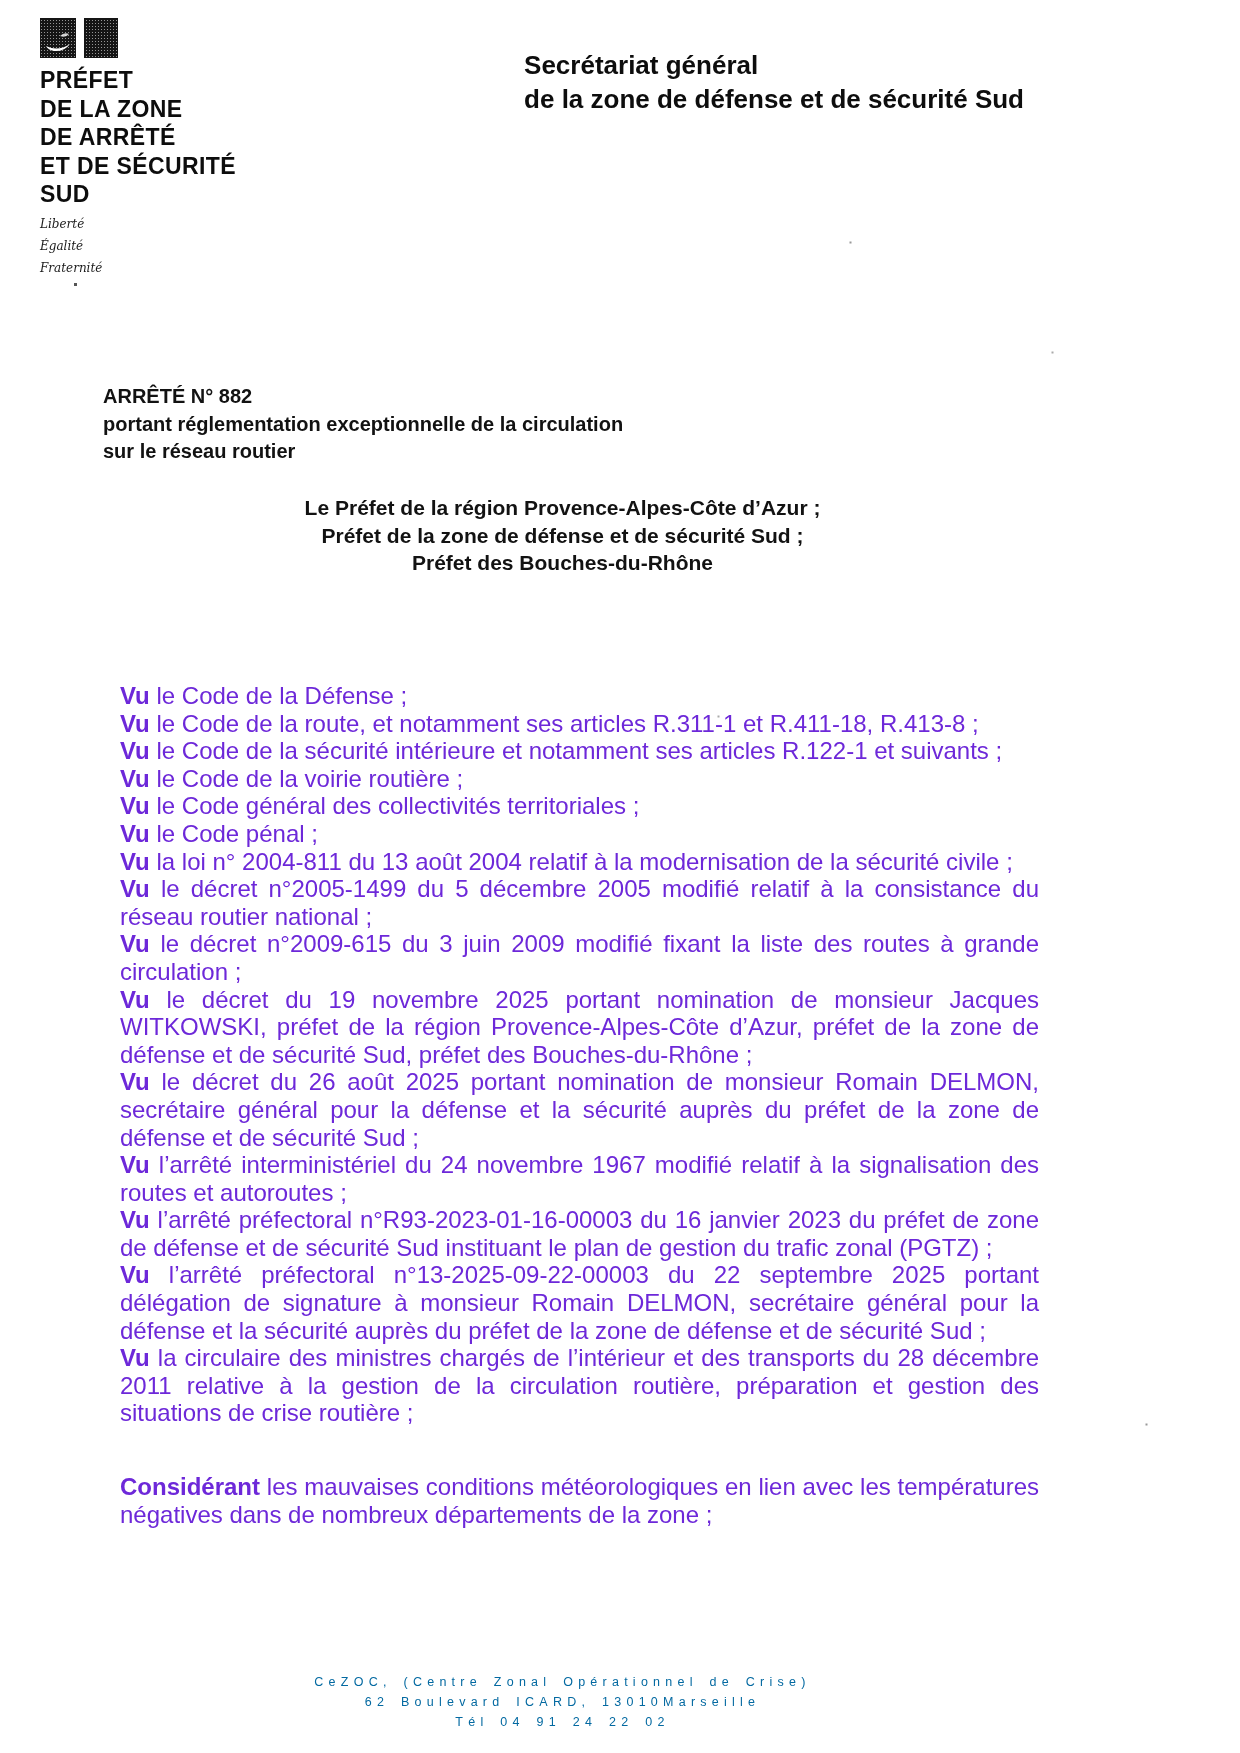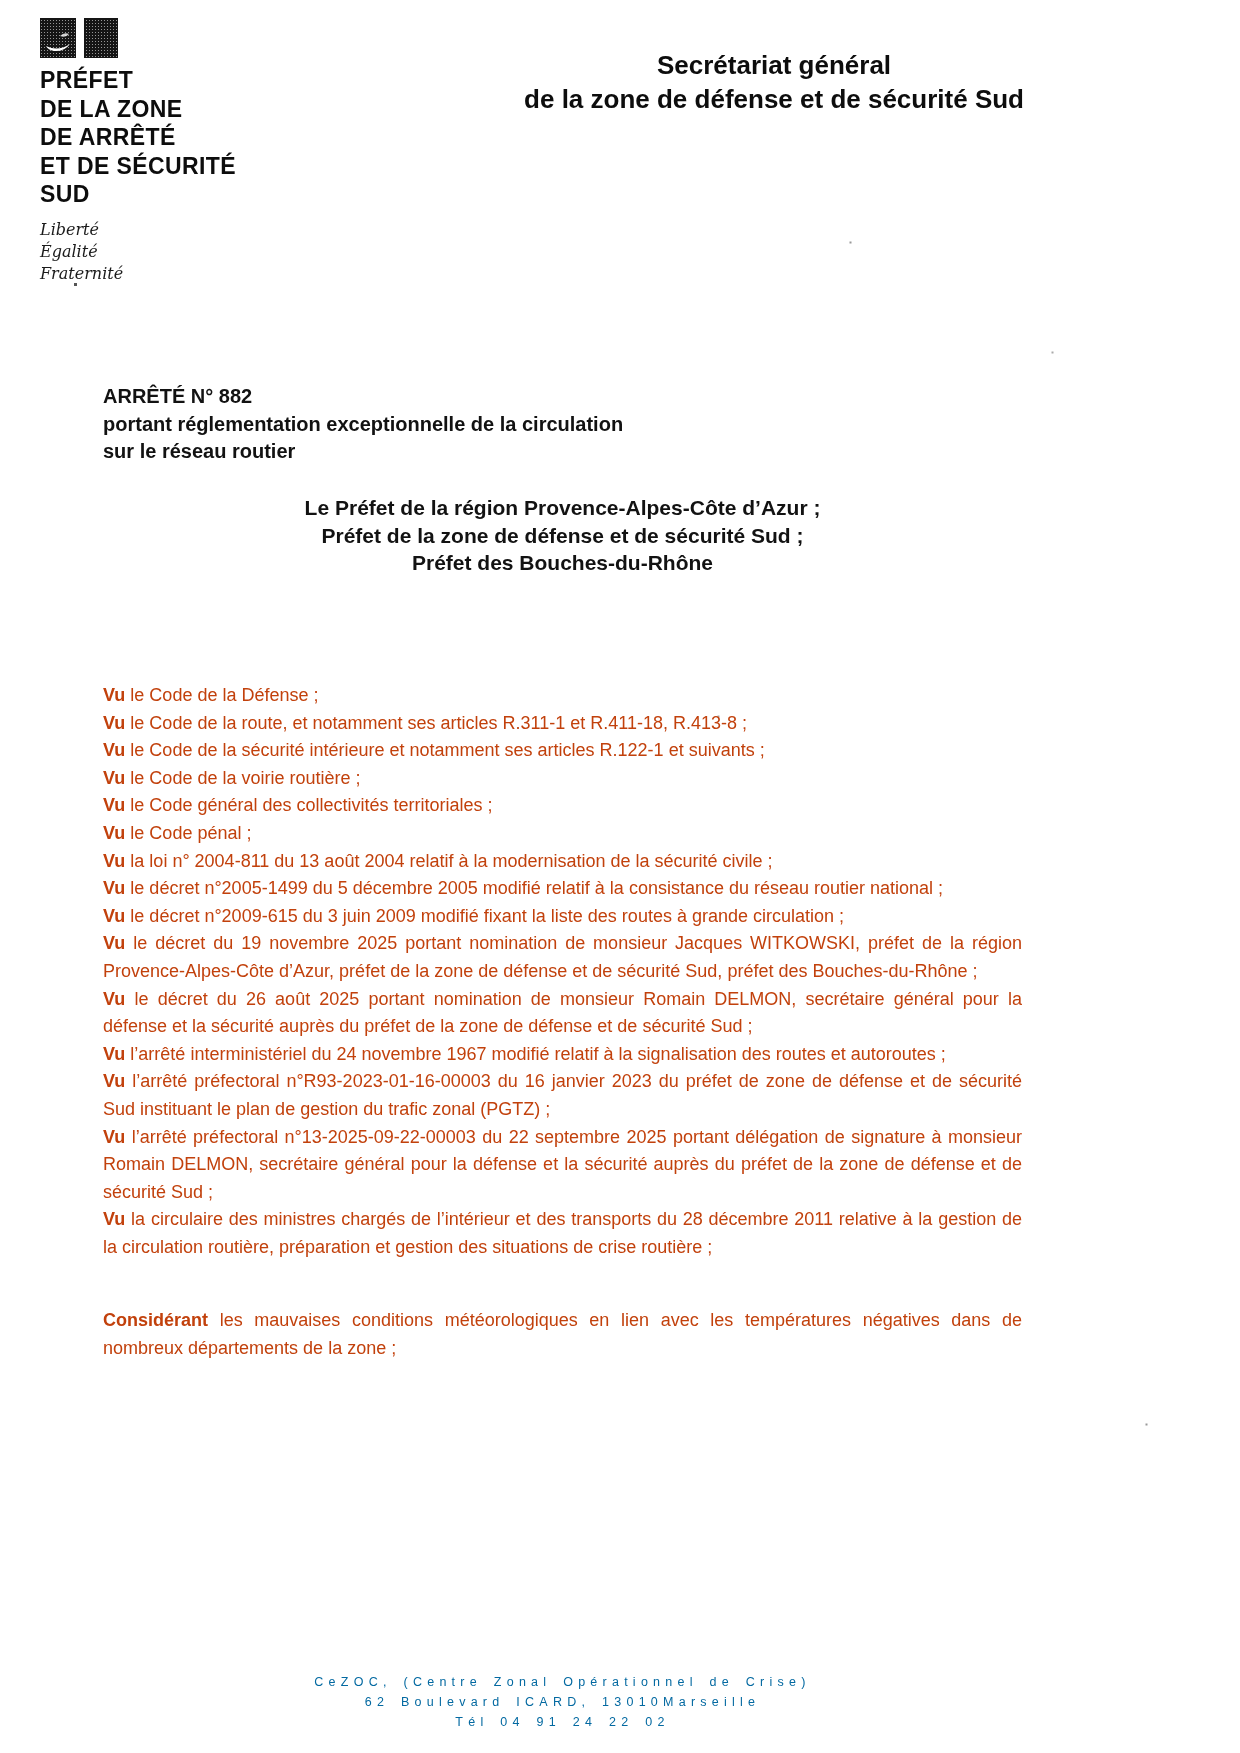--- a/index.html
+++ b/index.html
@@ -25,34 +25,34 @@
   }
   .gov-logo { display: block; margin-bottom: 6px; }
   .gov-name {
     font-weight: 700;
     font-size: 23px;
     line-height: 28.5px;
     letter-spacing: 0.4px;
     color: #0d0d0d;
   }
   .gov-motto {
-    margin-top: 10px;
+    margin-top: 4px;
     font-family: "DejaVu Serif", serif;
     font-style: italic;
-    font-size: 16px;
+    font-size: 12px;
     line-height: 22px;
     color: #1b1b1b;
   }
 
   
   .sec-general {
     position: absolute;
     top: 48px;
     right: 216px;
-    text-align: center;
+    text-align: left;
     font-weight: 700;
     font-size: 26px;
     line-height: 34px;
     color: #0d0d0d;
     white-space: nowrap;
   }
 
   
   .doc-title {
     position: absolute;
@@ -76,25 +76,25 @@
     font-weight: 700;
     font-size: 21px;
     line-height: 27.5px;
     color: #121212;
   }
 
   
   .body-text {
     position: absolute;
     top: 682px;
-    left: 103px;
-    width: 919px;
-    font-size: 18px;
+    left: 120px;
+    width: 919px;
+    font-size: 24px;
     line-height: 27.6px;
-    color: #c2410c;
+    color: #6d28d9;
   }
   .body-text p { text-align: justify; }
   .body-text p b { font-weight: 700; }
   .considerant { margin-top: 46px; }
 
   
   .doc-footer {
     position: absolute;
     top: 1672px;
     left: 103px;

